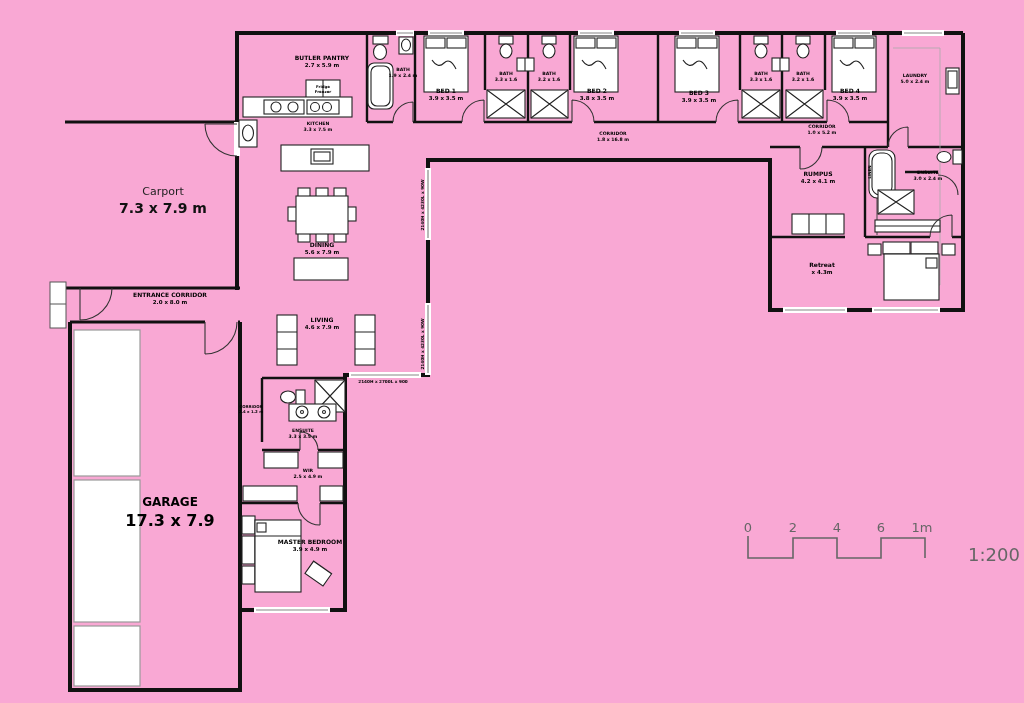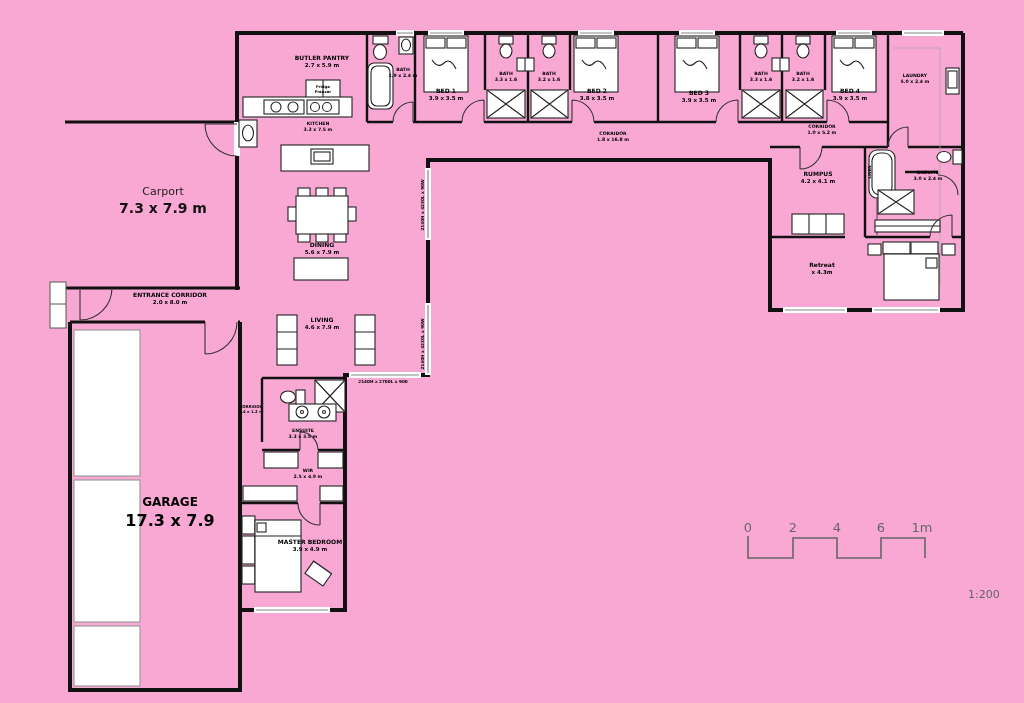--- a/index.html
+++ b/index.html
@@ -16,21 +16,21 @@
   .lbl-carport .n{font-size:11px;color:#222;}
   .lbl-carport .d{font-size:14px;font-weight:bold;color:#111;}
   .lbl-garage .n{font-size:12px;}
   .lbl-garage .d{font-size:16px;}
   .rot{transform:translate(-50%,-50%) rotate(-90deg);}
   .win{position:absolute;transform:translate(-50%,-50%) rotate(-90deg);
        font-size:4.2px;font-weight:bold;color:#000;white-space:nowrap;}
   .win-h{position:absolute;transform:translateX(-50%);font-size:4.2px;
        font-weight:bold;color:#000;white-space:nowrap;}
   .tick{position:absolute;transform:translateX(-50%);font-size:13px;color:#666;}
-  .ratio{position:absolute;font-size:11px;color:#666;margin-top:44px;}
+  .ratio{position:absolute;font-size:18px;color:#666;}
 </style>
 </head>
 <body>
 
 <div id="plan">
 
 <svg width="1024" height="703" viewBox="0 0 1024 703">
 
   <g>
     <path d="M237,31 V290 M235,33 H963 M963,33 V312 M963,310 H770 M770,312 V158

